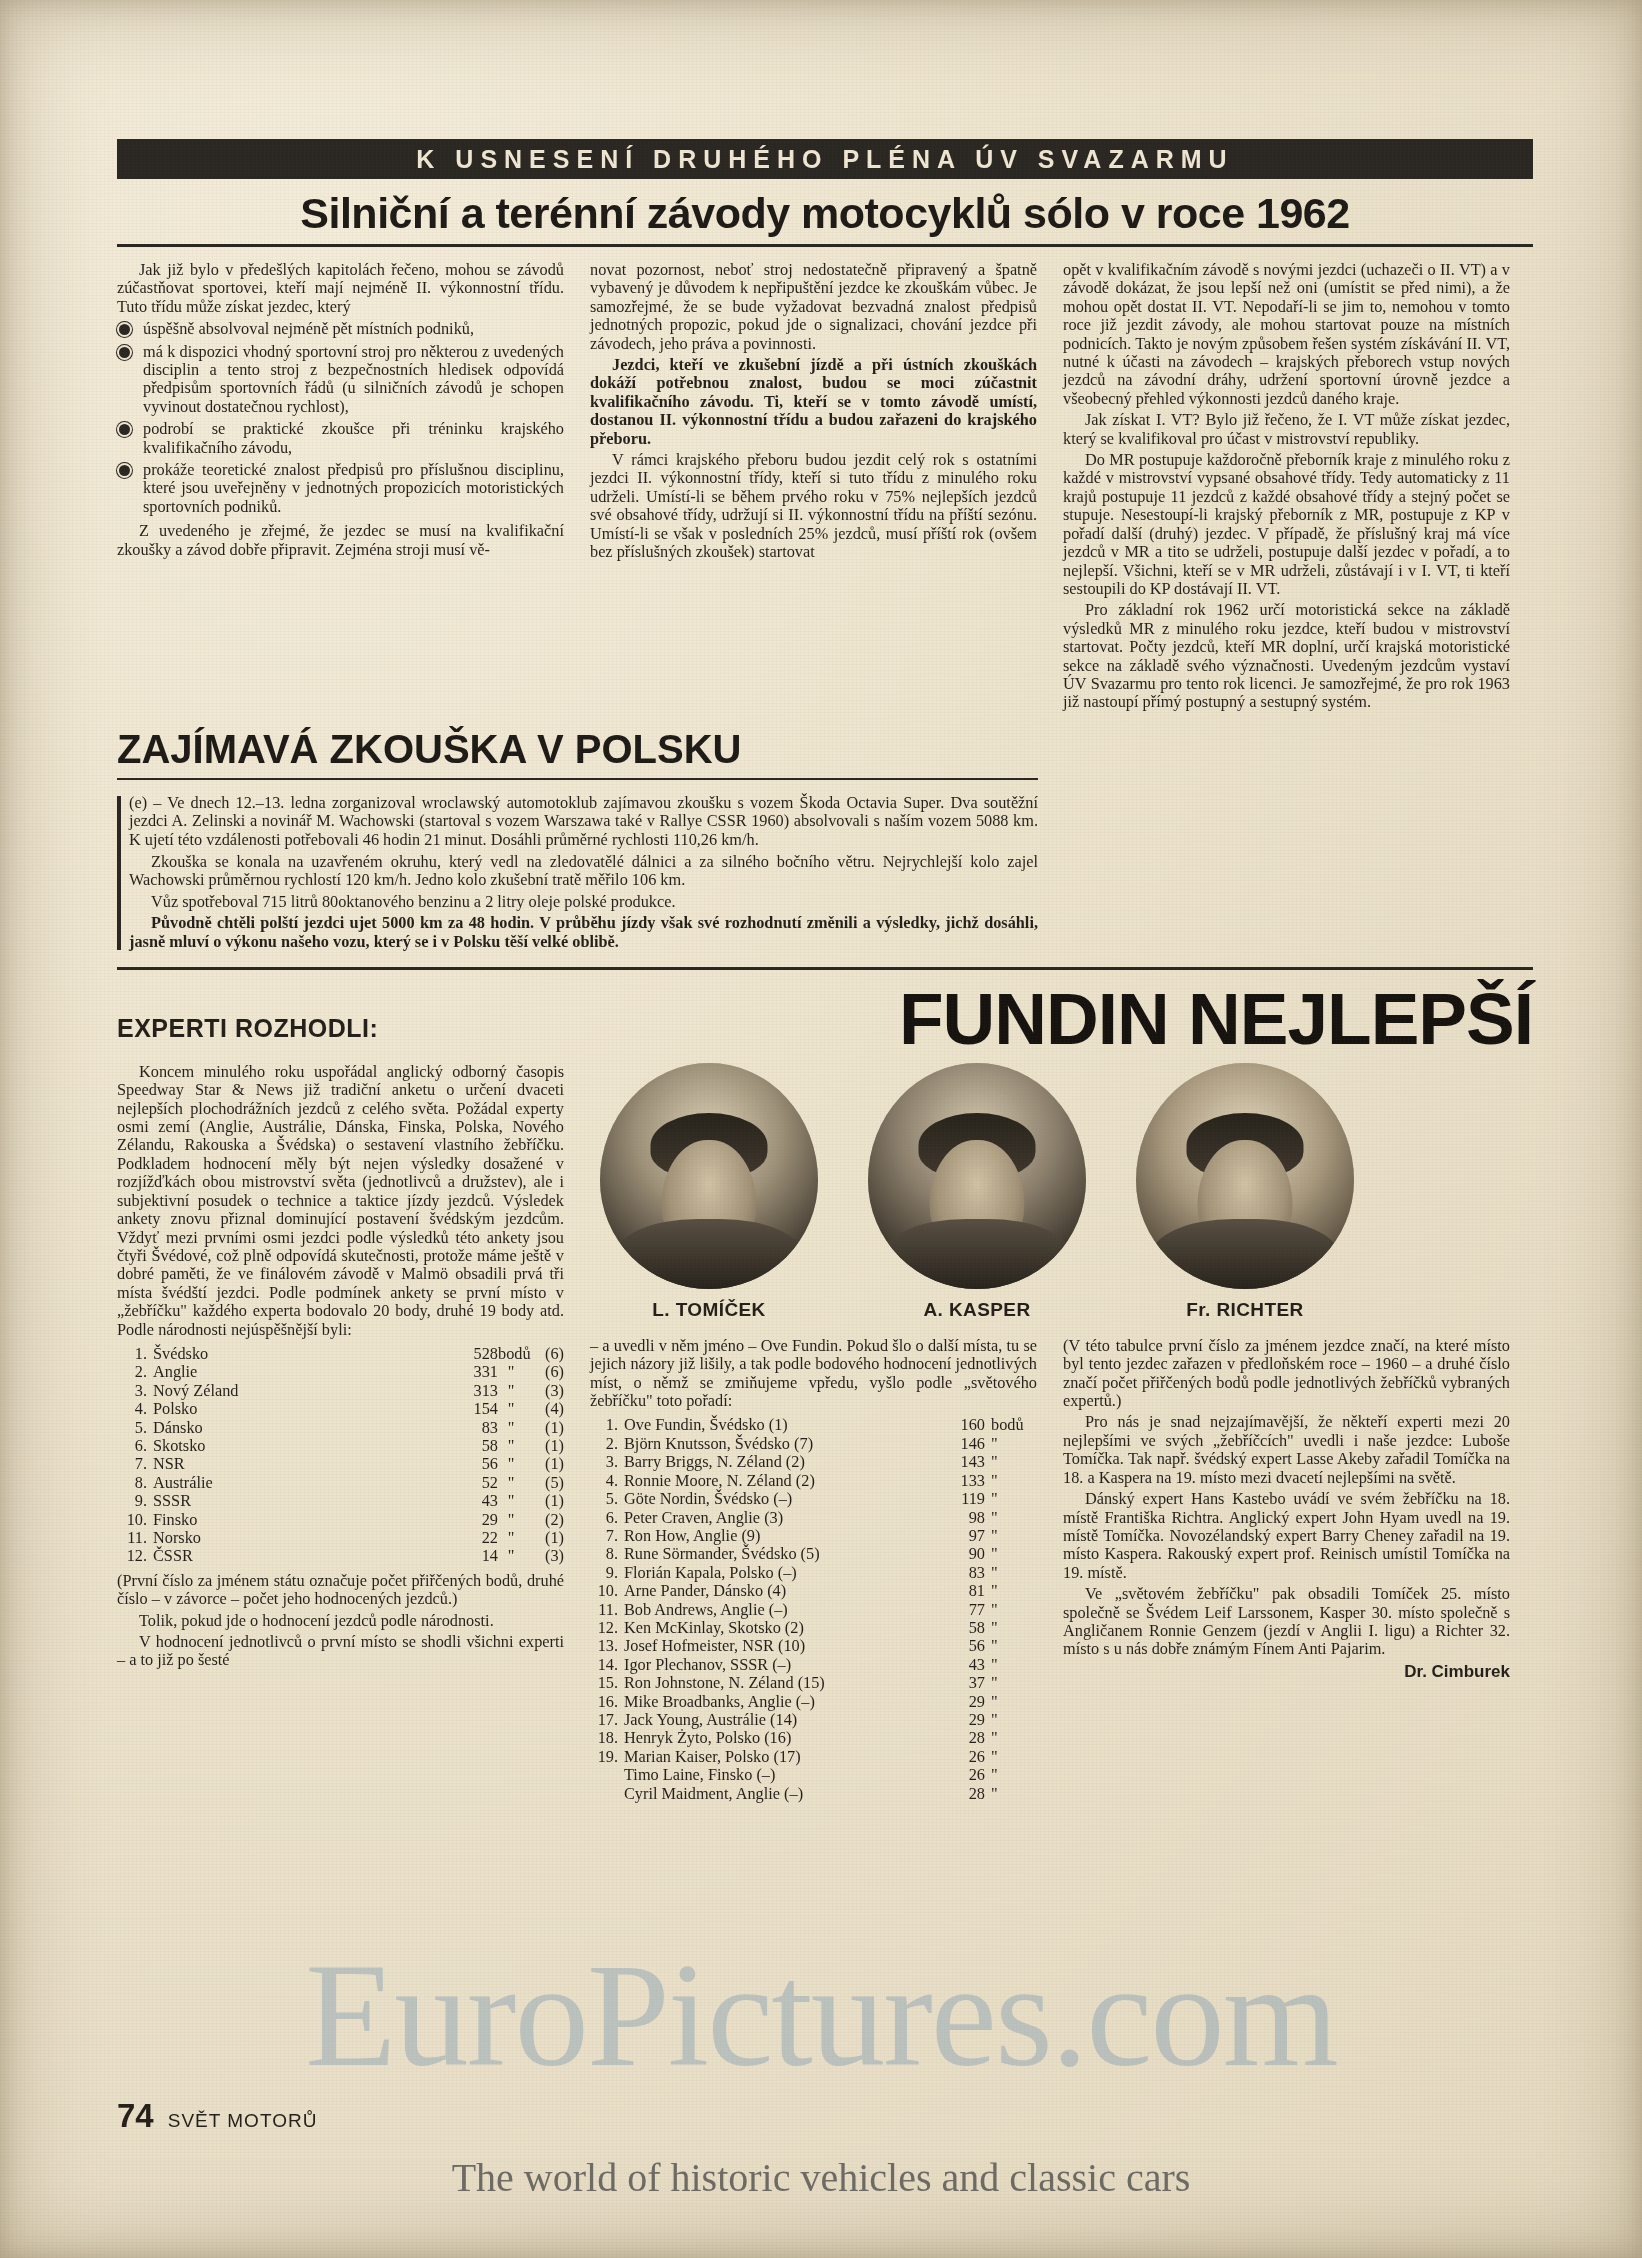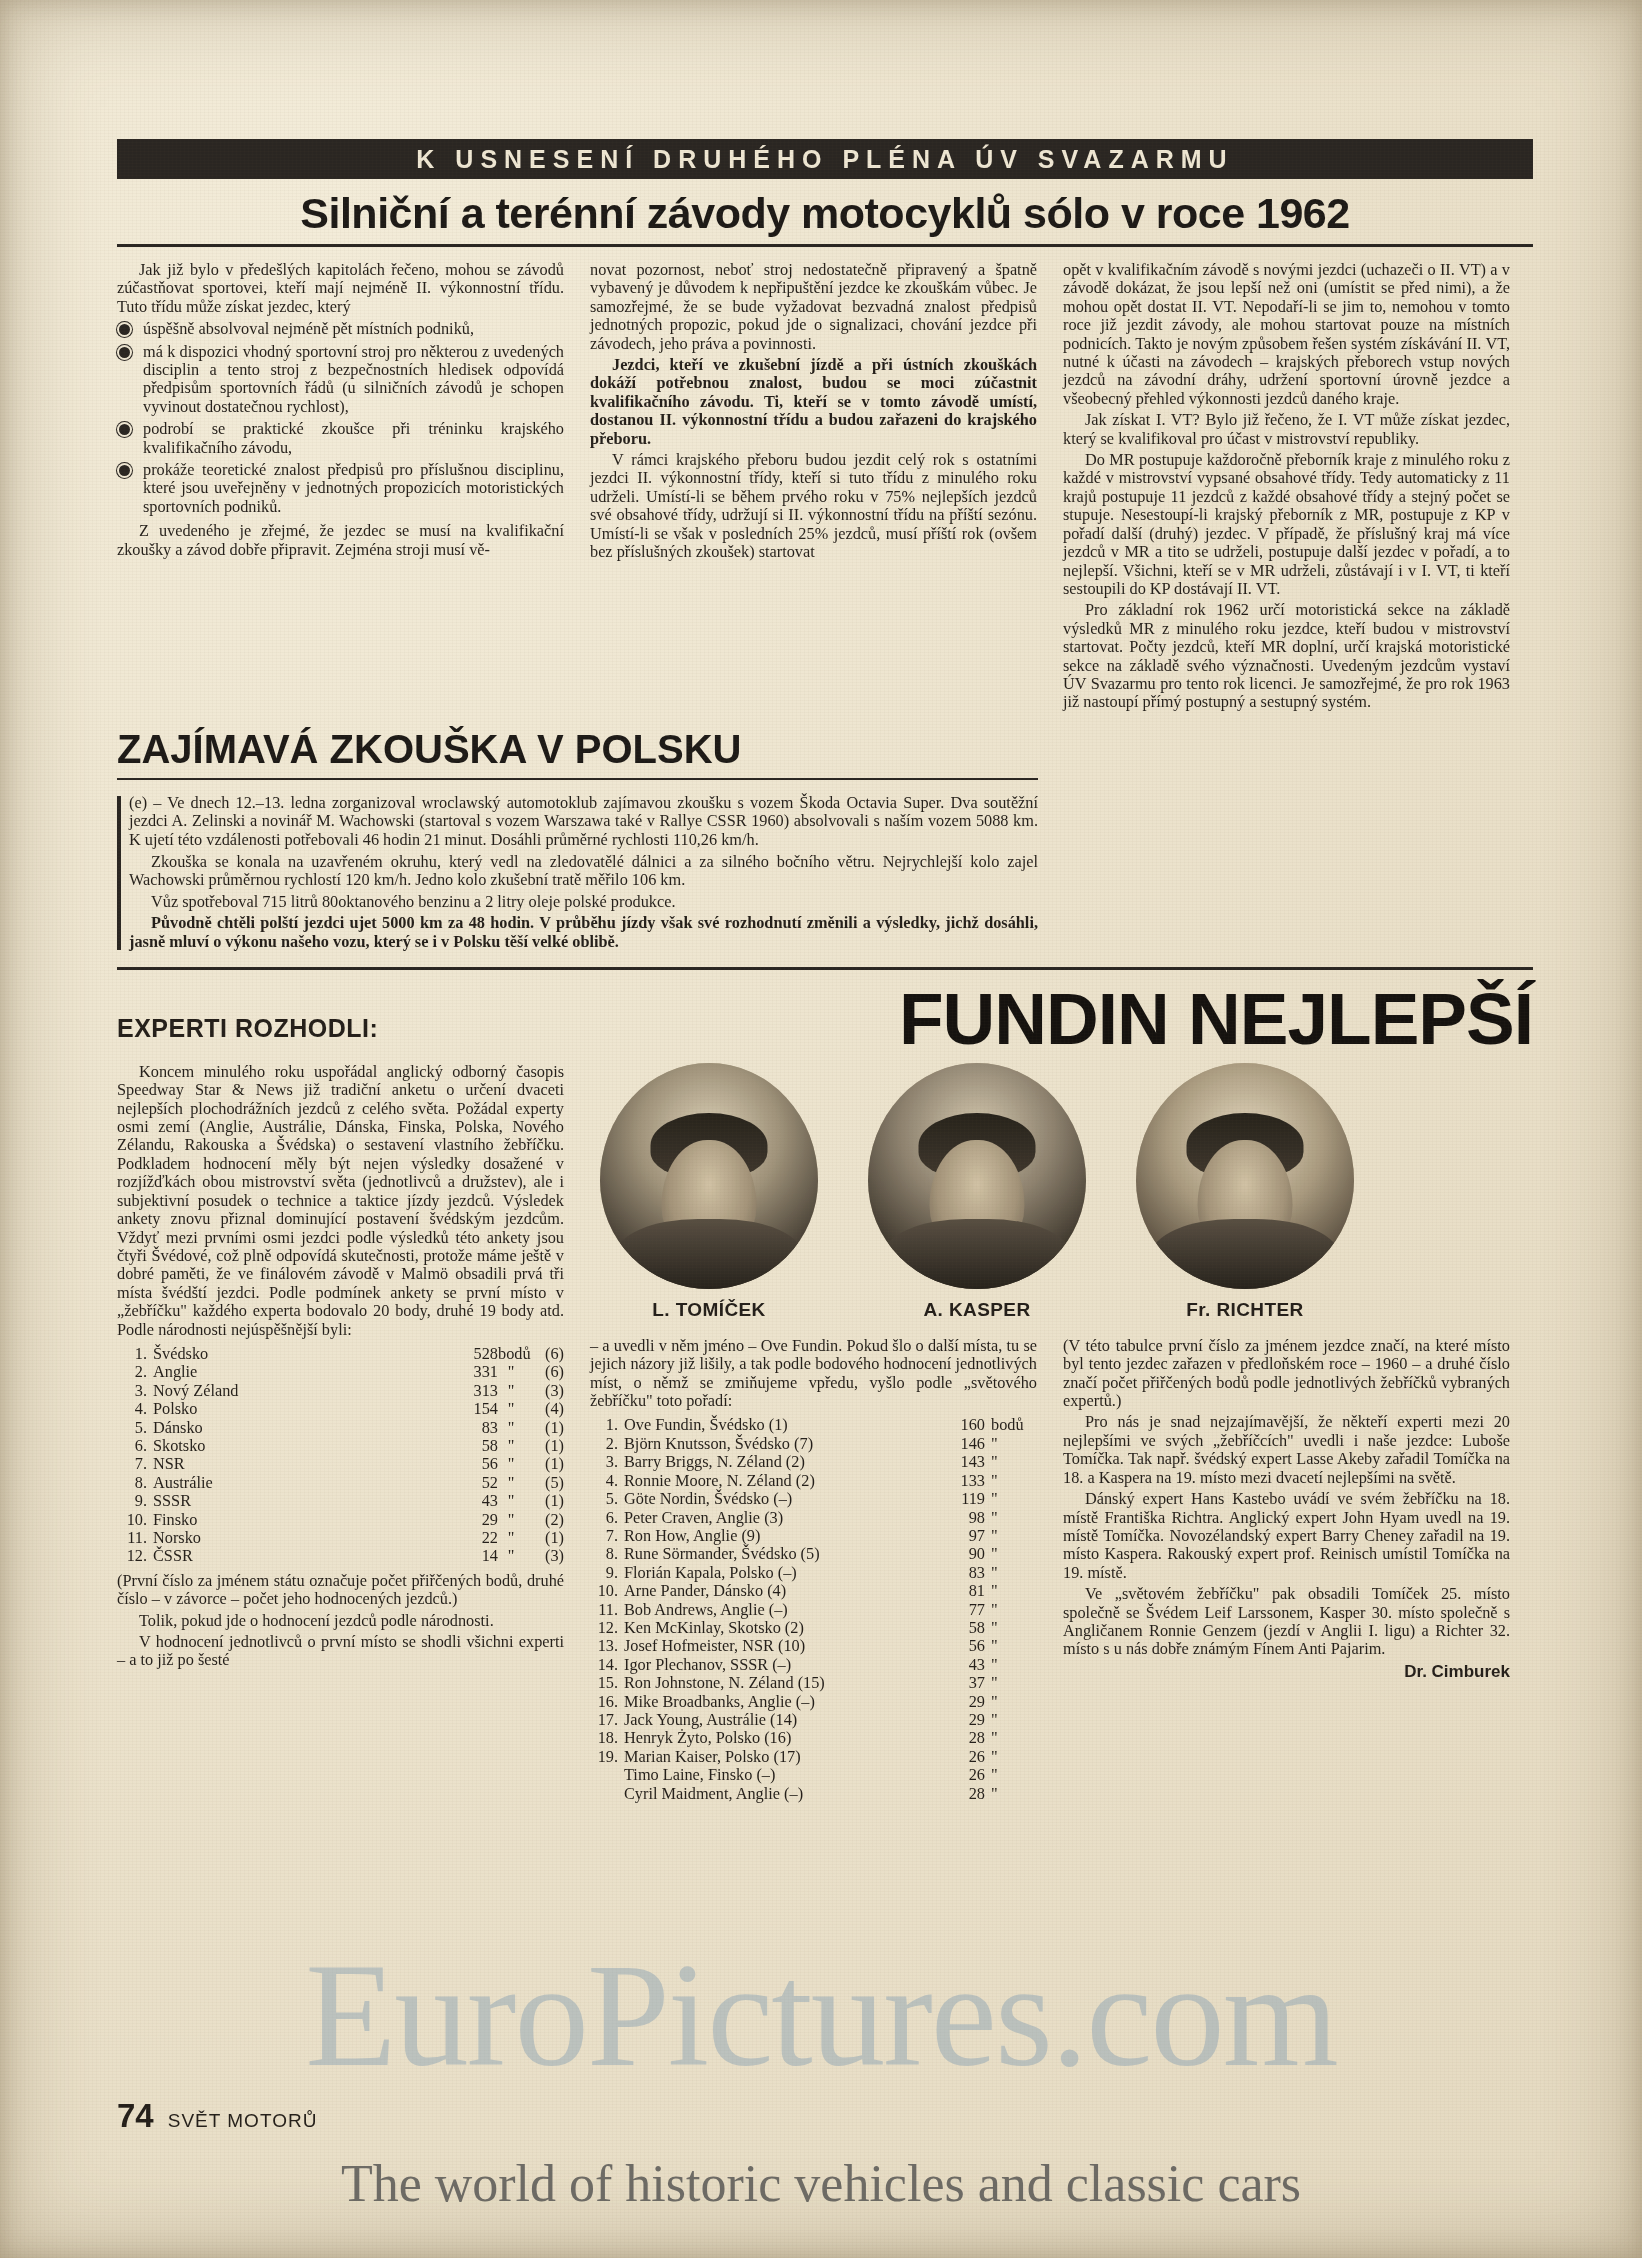--- a/index.html
+++ b/index.html
@@ -197,21 +197,21 @@
     color:rgba(120,150,175,0.40);
     letter-spacing:-2px;
     pointer-events:none;
     white-space:nowrap;
     line-height:1;
   }
   .wm2{
     position:absolute;left:0;top:2154px;width:1642px;
     text-align:center;
     font-family:"Liberation Serif", serif;
-    font-size:52px;
+    font-size:40px;
     color:rgba(70,70,70,0.75);
     pointer-events:none;
   }
 </style>
 </head>
 <body>
 
 <div class="paper"></div>
 
 <div class="content">

